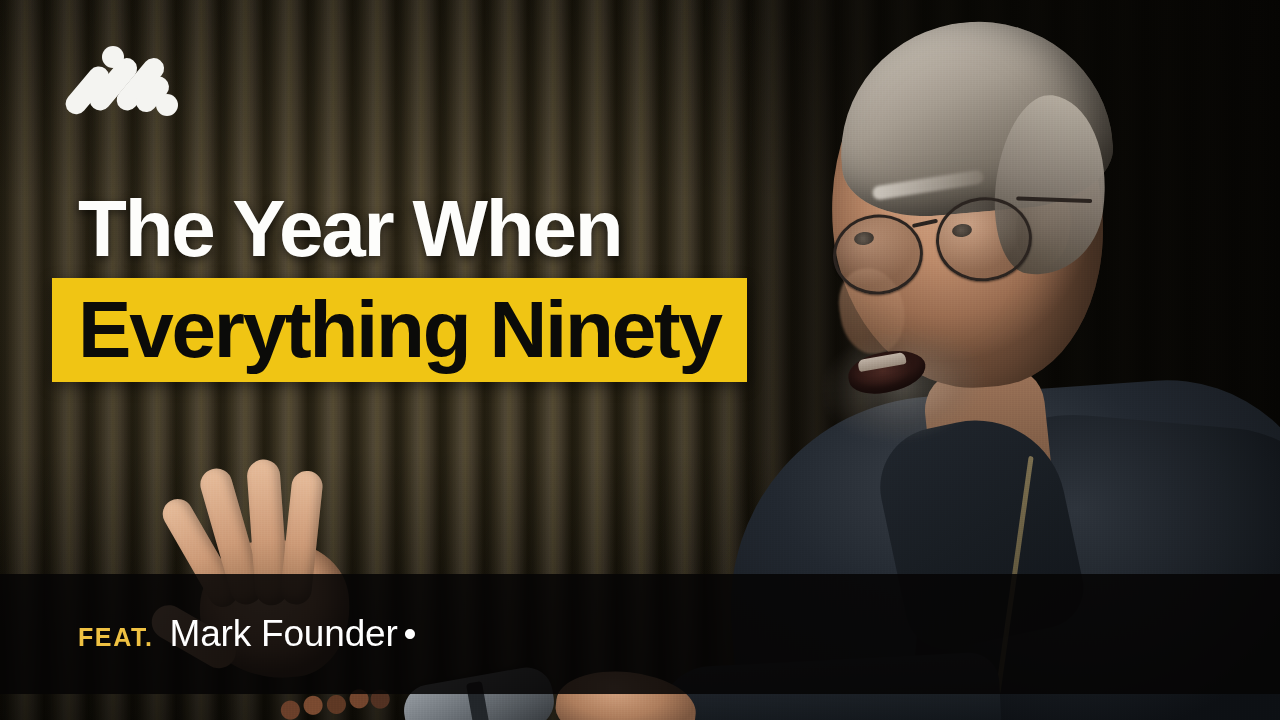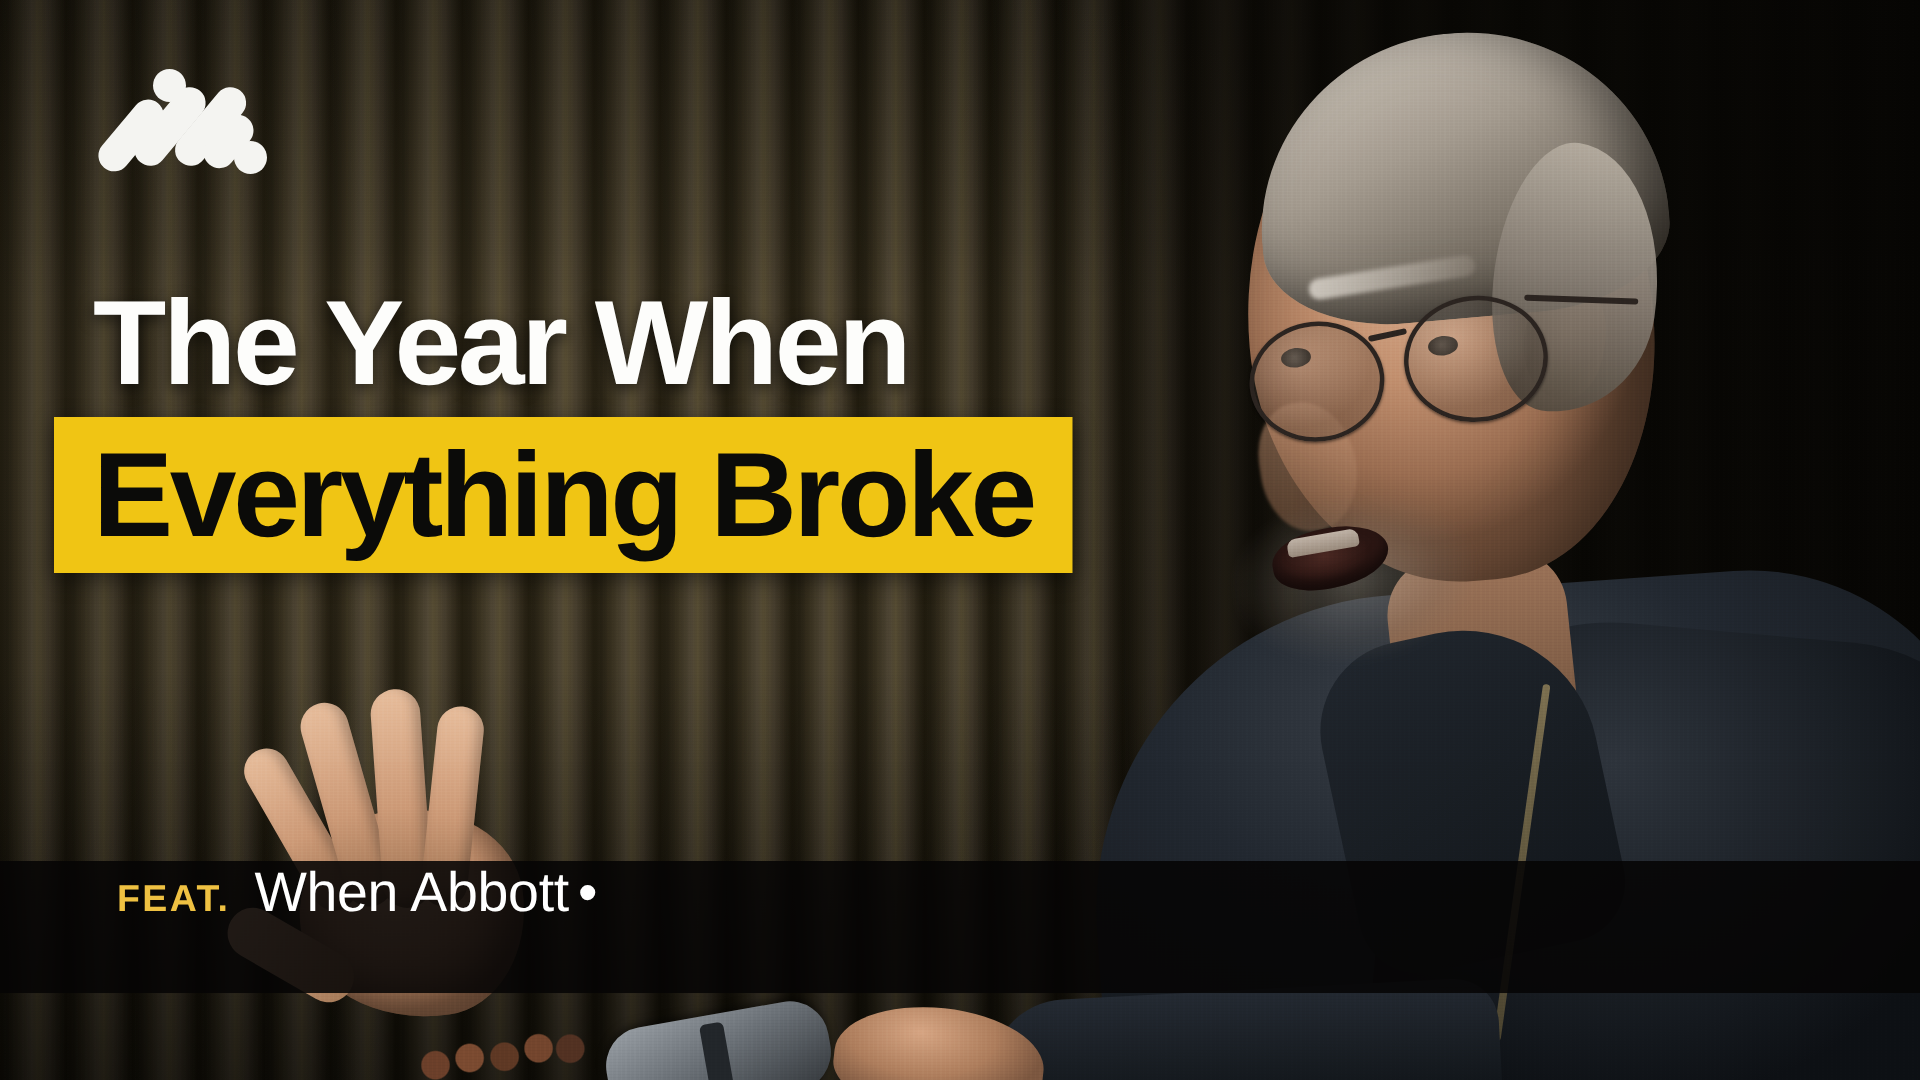--- a/index.html
+++ b/index.html
@@ -377,21 +377,21 @@
     position: absolute;
     left: 62px;
     top: 44px;
     width: 118px;
     height: 74px;
   }
 
   
   .title-block {
     position: absolute;
-    left: 36px;
+    left: 52px;
     top: 186px;
     width: 760px;
   }
   .title-line1 {
     font-family: "Liberation Sans", sans-serif;
     font-weight: 700;
     font-size: 80px;
     line-height: 86px;
     letter-spacing: -2.2px;
     color: #fdfdfb;
@@ -416,24 +416,24 @@
     white-space: nowrap;
     box-shadow: 0 4px 14px rgba(0,0,0,.45);
   }
 
   
   .caption-bar {
     position: absolute;
     left: 0;
     top: 574px;
     width: 1280px;
-    height: 88px;
+    height: 120px;
     background: rgba(6,5,4,0.88);
     display: flex;
-    align-items: flex-start;
+    align-items: center;
   }
   .caption-inner {
     display: flex;
     align-items: baseline;
     padding-left: 78px;
     white-space: nowrap;
   }
   .feat {
     color: #EFC142;
     font-family: "Liberation Sans", sans-serif;
@@ -512,25 +512,25 @@
         <rect x="47" y="30" width="62" height="21" rx="10.5" transform="rotate(-50 78 40)"></rect>
         <rect x="70" y="40" width="40" height="21" rx="10.5" transform="rotate(-50 90 50)"></rect>
         <circle cx="105" cy="61" r="11"></circle>
       </g>
     </svg>
   </div>
 
   <div class="title-block">
     <div class="title-line1">The Year When</div>
     <div class="highlight-row">
-      <span class="title-line2">Everything Broke</span>
+      <span class="title-line2">Everything Ninety</span>
     </div>
   </div>
 
   <div class="caption-bar">
     <div class="caption-inner">
       <span class="feat">FEAT.</span>
-      <span class="guest">When Abbott</span>
+      <span class="guest">Mark Founder</span>
       <span class="guest sep">•</span>
     </div>
   </div>
 
 </div>
 
 </body></html>

